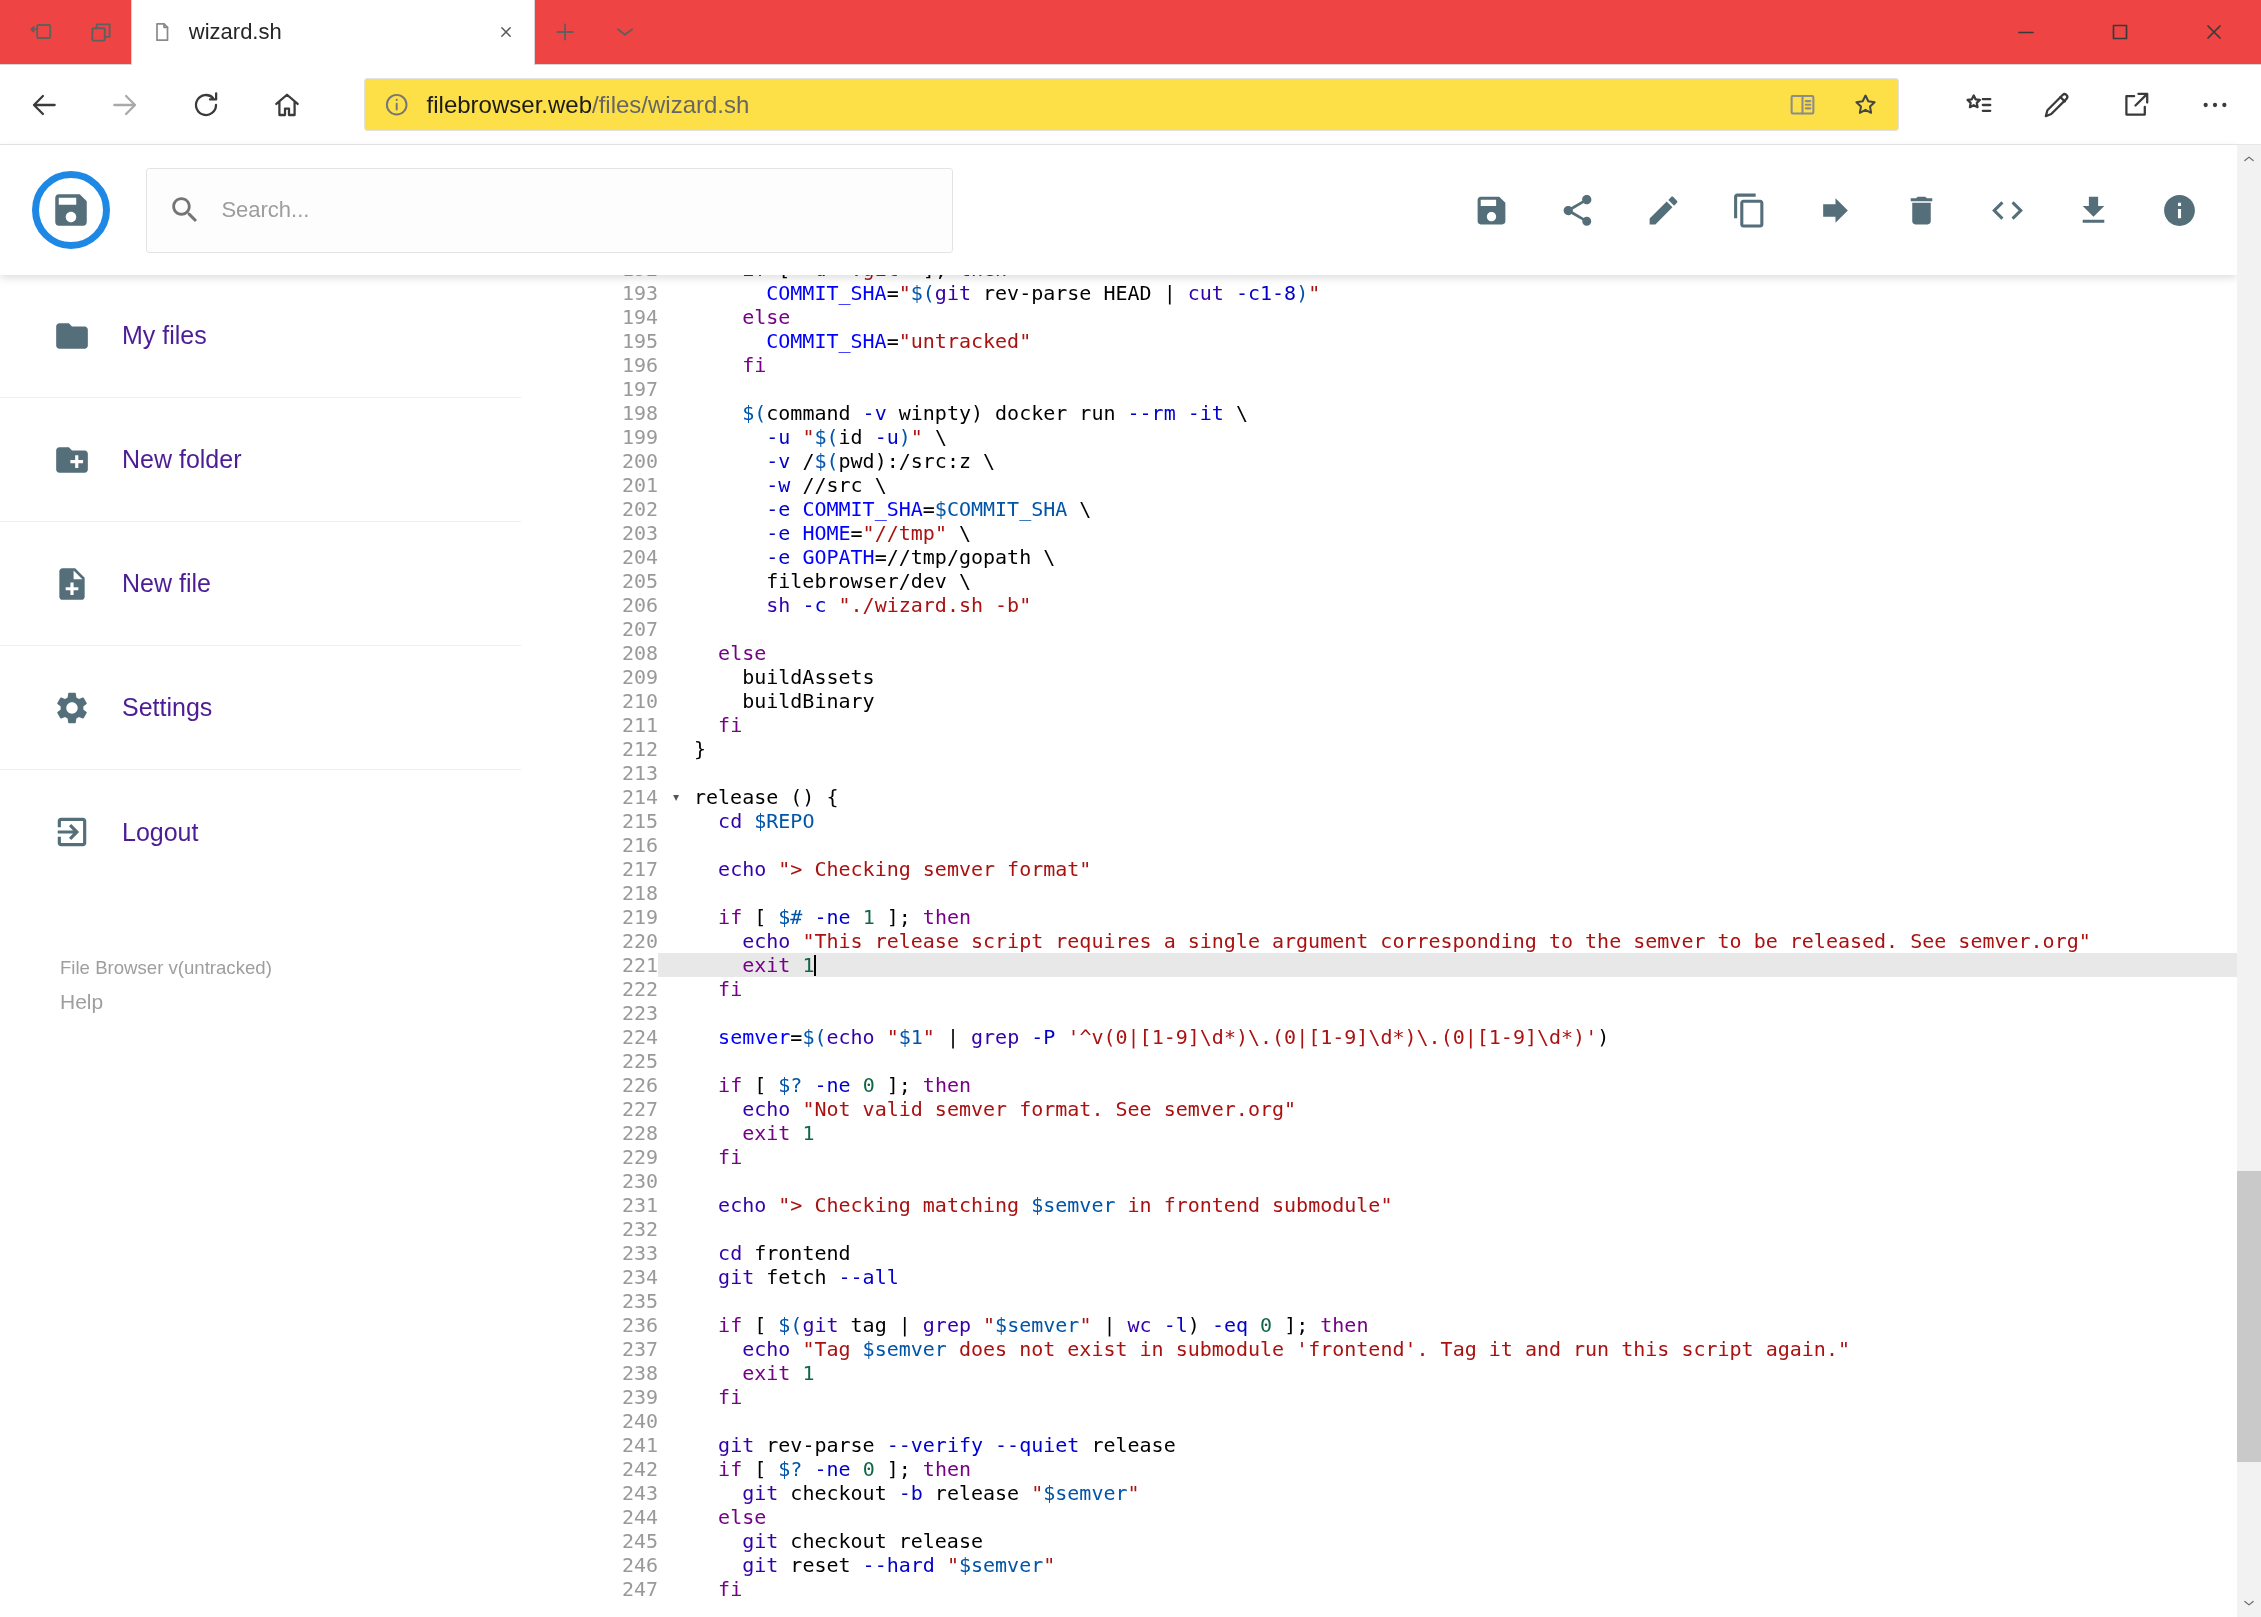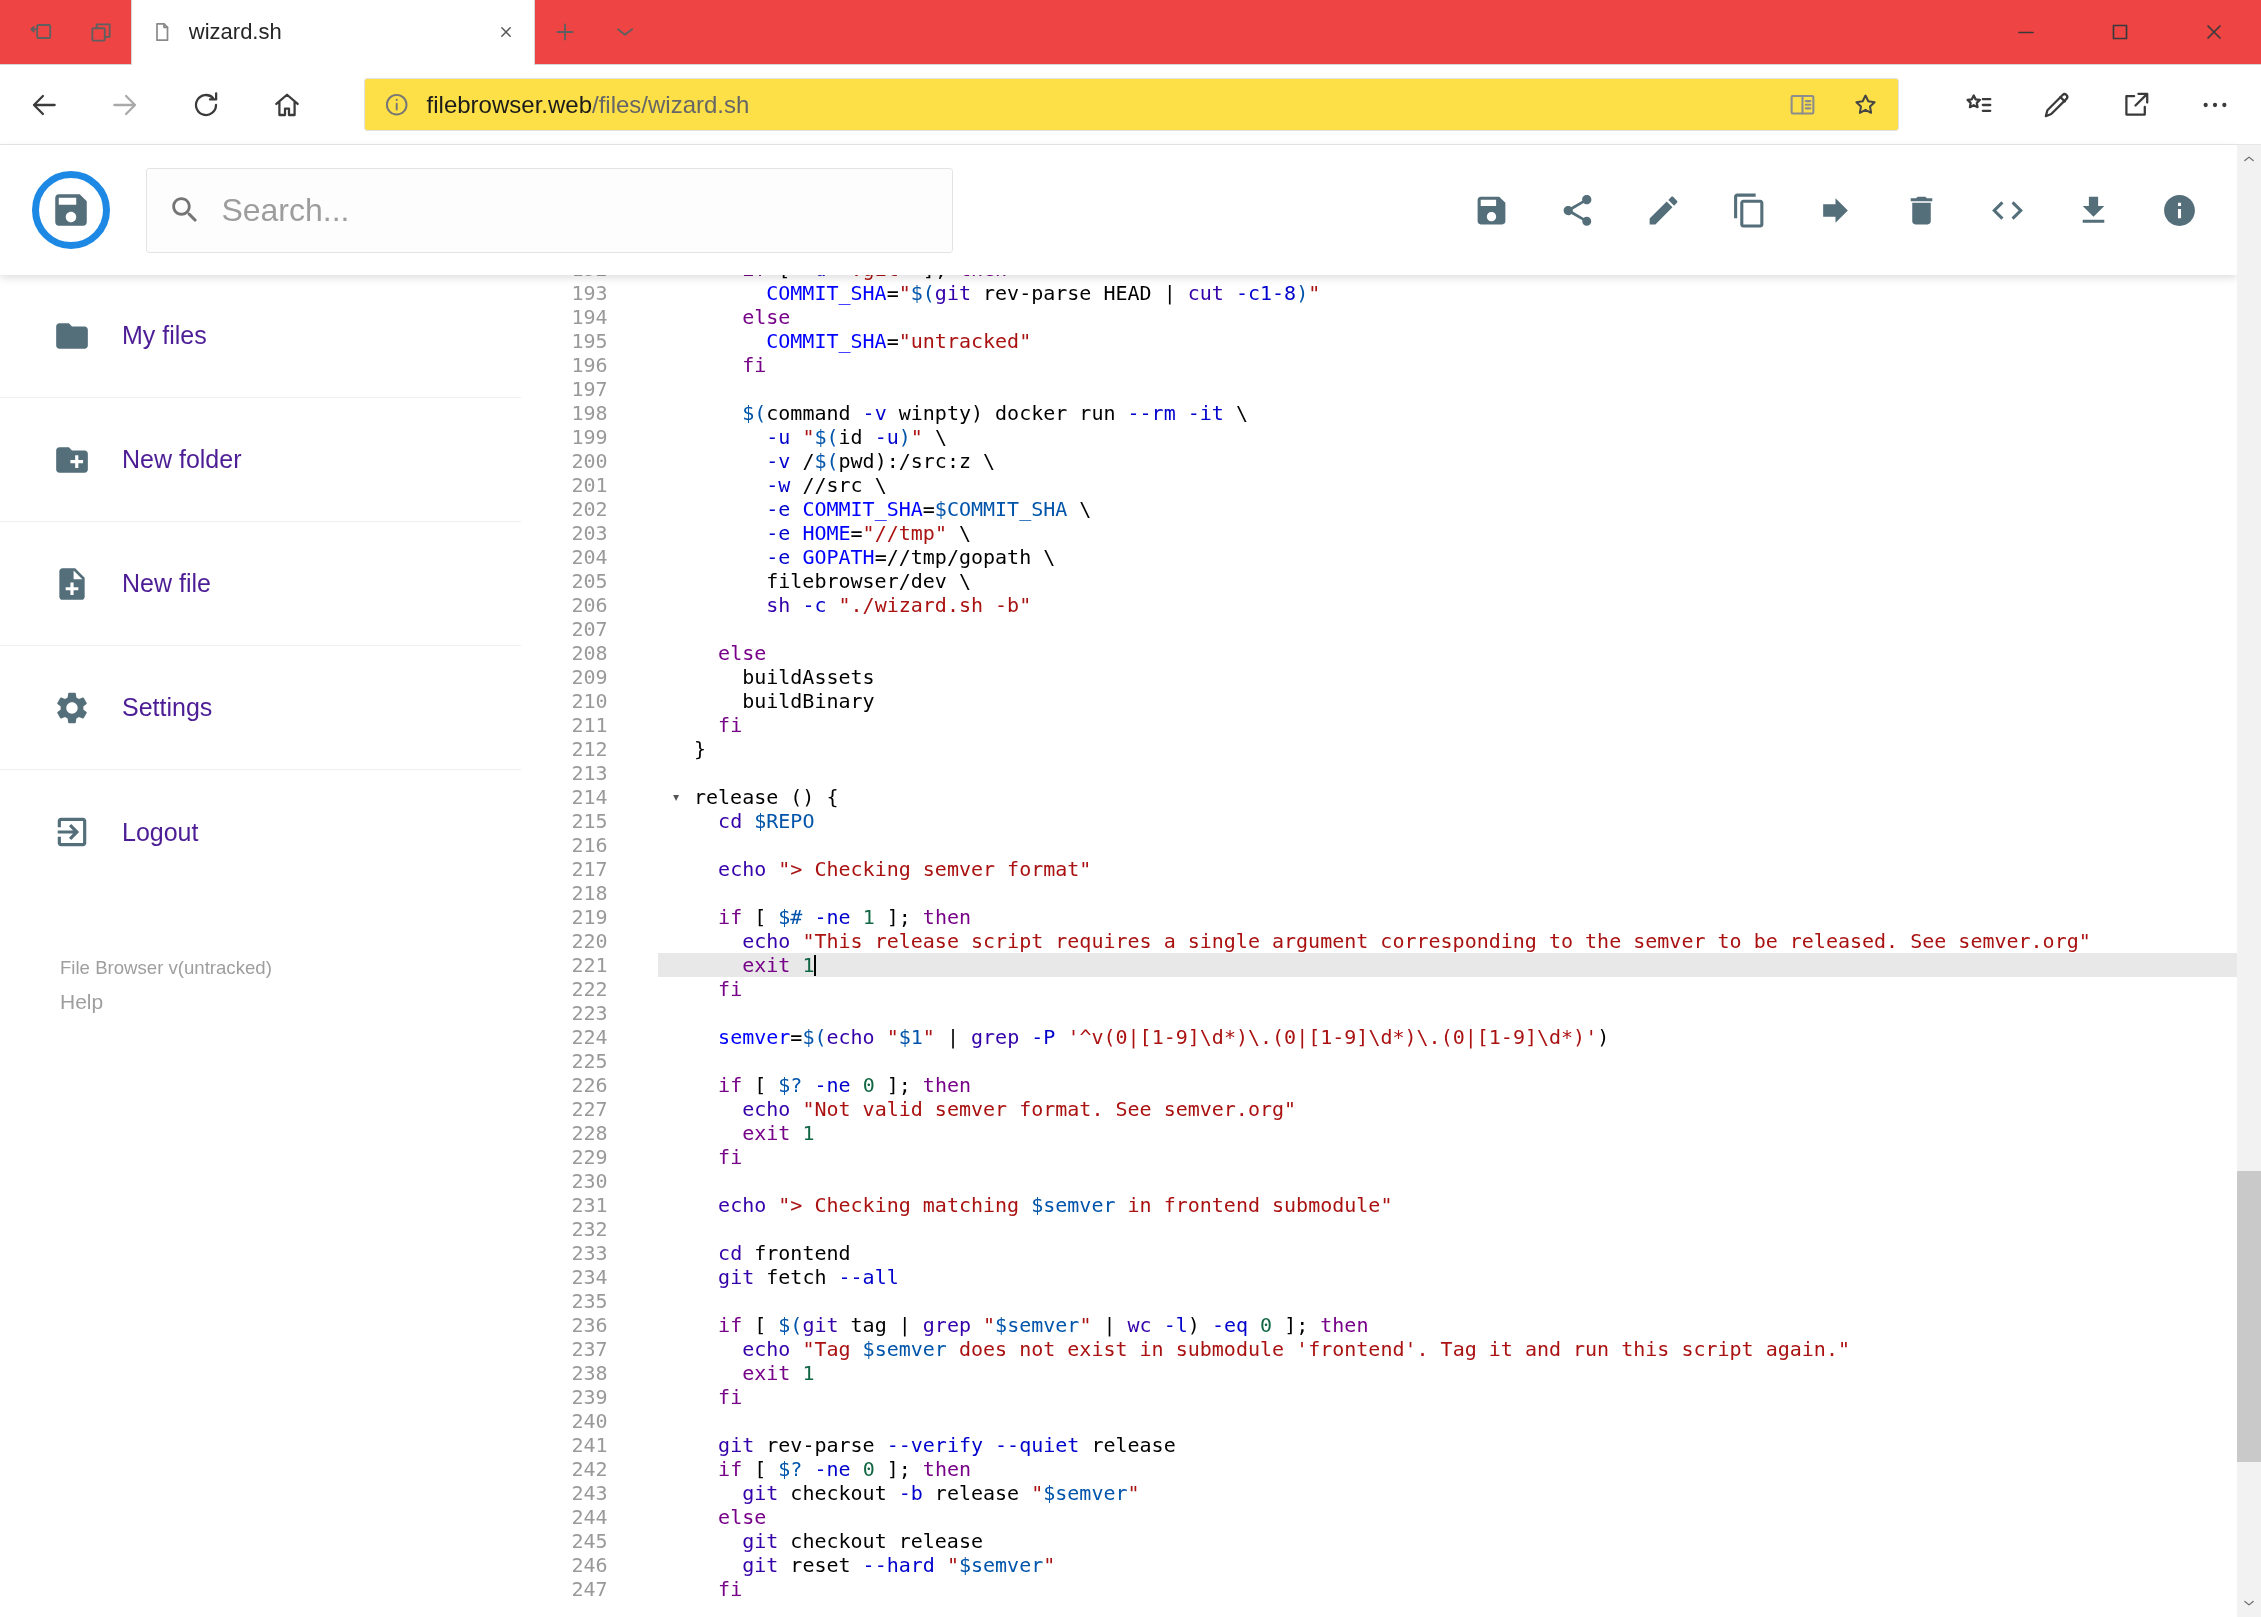--- a/index.html
+++ b/index.html
@@ -33,41 +33,41 @@
 .url-ic.star{color:#454545}
 .nav-right{display:flex;padding-right:6.5px}
 .nav-right .nav-btn{width:79px}
 
 
 .app-header{position:absolute;top:145px;left:0;width:2237px;height:130px;background:#fff;z-index:6;box-shadow:0 3.2px 8px rgba(0,0,0,.13);display:flex;align-items:center;padding-left:32px}
 .logo{width:78px;height:78px;border-radius:50%;border:7.3px solid var(--accent,#1e88e5);display:flex;align-items:center;justify-content:center;flex:none;background:#fff}
 .logo-ic{font-size:42px;color:var(--icon-gray,#546e7a)}
 .searchbar{width:807px;height:85px;margin-left:36px;border:1.6px solid #e3e3e3;border-radius:3.2px;background:#fdfdfd;display:flex;align-items:center;padding:0 21px}
 .search-ic{font-size:34px;color:#757575}
-.search-input{flex:1;margin-left:19.4px;border:0;outline:0;background:transparent;font-size:32px;color:#a16207;font-family:inherit}
+.search-input{flex:1;margin-left:19.4px;border:0;outline:0;background:transparent;font-size:22px;color:#a16207;font-family:inherit}
 .search-input::placeholder{color:#9d9d9d}
 .toolbar{margin-left:auto;display:flex;padding-right:14.5px}
 .tool{width:86px;height:86px;display:flex;align-items:center;justify-content:center}
 .t-ic{font-size:37px;color:var(--icon-gray,#546e7a)}
 
 
 .sidebar{position:absolute;top:274px;left:0;width:521px;bottom:0;background:#fff;z-index:2}
 .side-item{height:124px;display:flex;align-items:center;padding-left:53px}
 .side-item:not(:last-child){border-bottom:1.6px solid #efefef}
 .side-ic{font-size:38px;color:var(--icon-gray,#546e7a)}
 .side-label{margin-left:31px;font-size:25px;color:#4c1d95}
 .side-footer{margin-top:63px;padding-left:60px}
 .side-version{font-size:18.6px;color:#9e9e9e}
 .side-help{font-size:21px;color:#9e9e9e;margin-top:11.3px}
 
 
 .editor{position:absolute;top:274px;left:521px;right:24px;bottom:0;background:#fff;overflow:hidden}
 #code{margin-top:-17px;font-family:"DejaVu Sans Mono",monospace;font-size:20px;color:#000}
 .cm-line{display:flex;height:24px;line-height:24px;white-space:pre}
-.ln{width:137px;flex:none;text-align:center;color:var(--c-line-number,#999);user-select:none}
+.ln{width:137px;flex:none;text-align:right;color:var(--c-line-number,#999);user-select:none}
 .body{flex:1;display:flex;min-width:0}
 .fold{width:36px;flex:none;text-align:center;font-size:15.3px;color:#555;line-height:24px}
 .src{flex:1}
 .cm-line.active .body{background:var(--c-active-line-bg,#e8e8e8)}
 .cursor{display:inline-block;width:1.6px;height:21px;background:#000;vertical-align:middle;margin-top:-2.4px}
 .tkk{color:var(--c-keyword,#708)}
 .tkb{color:var(--c-builtin,#30a)}
 .tkv{color:var(--c-variable,#05a)}
 .tkd{color:var(--c-definition,#00f)}
 .tka{color:var(--c-attribute,#00c)}

